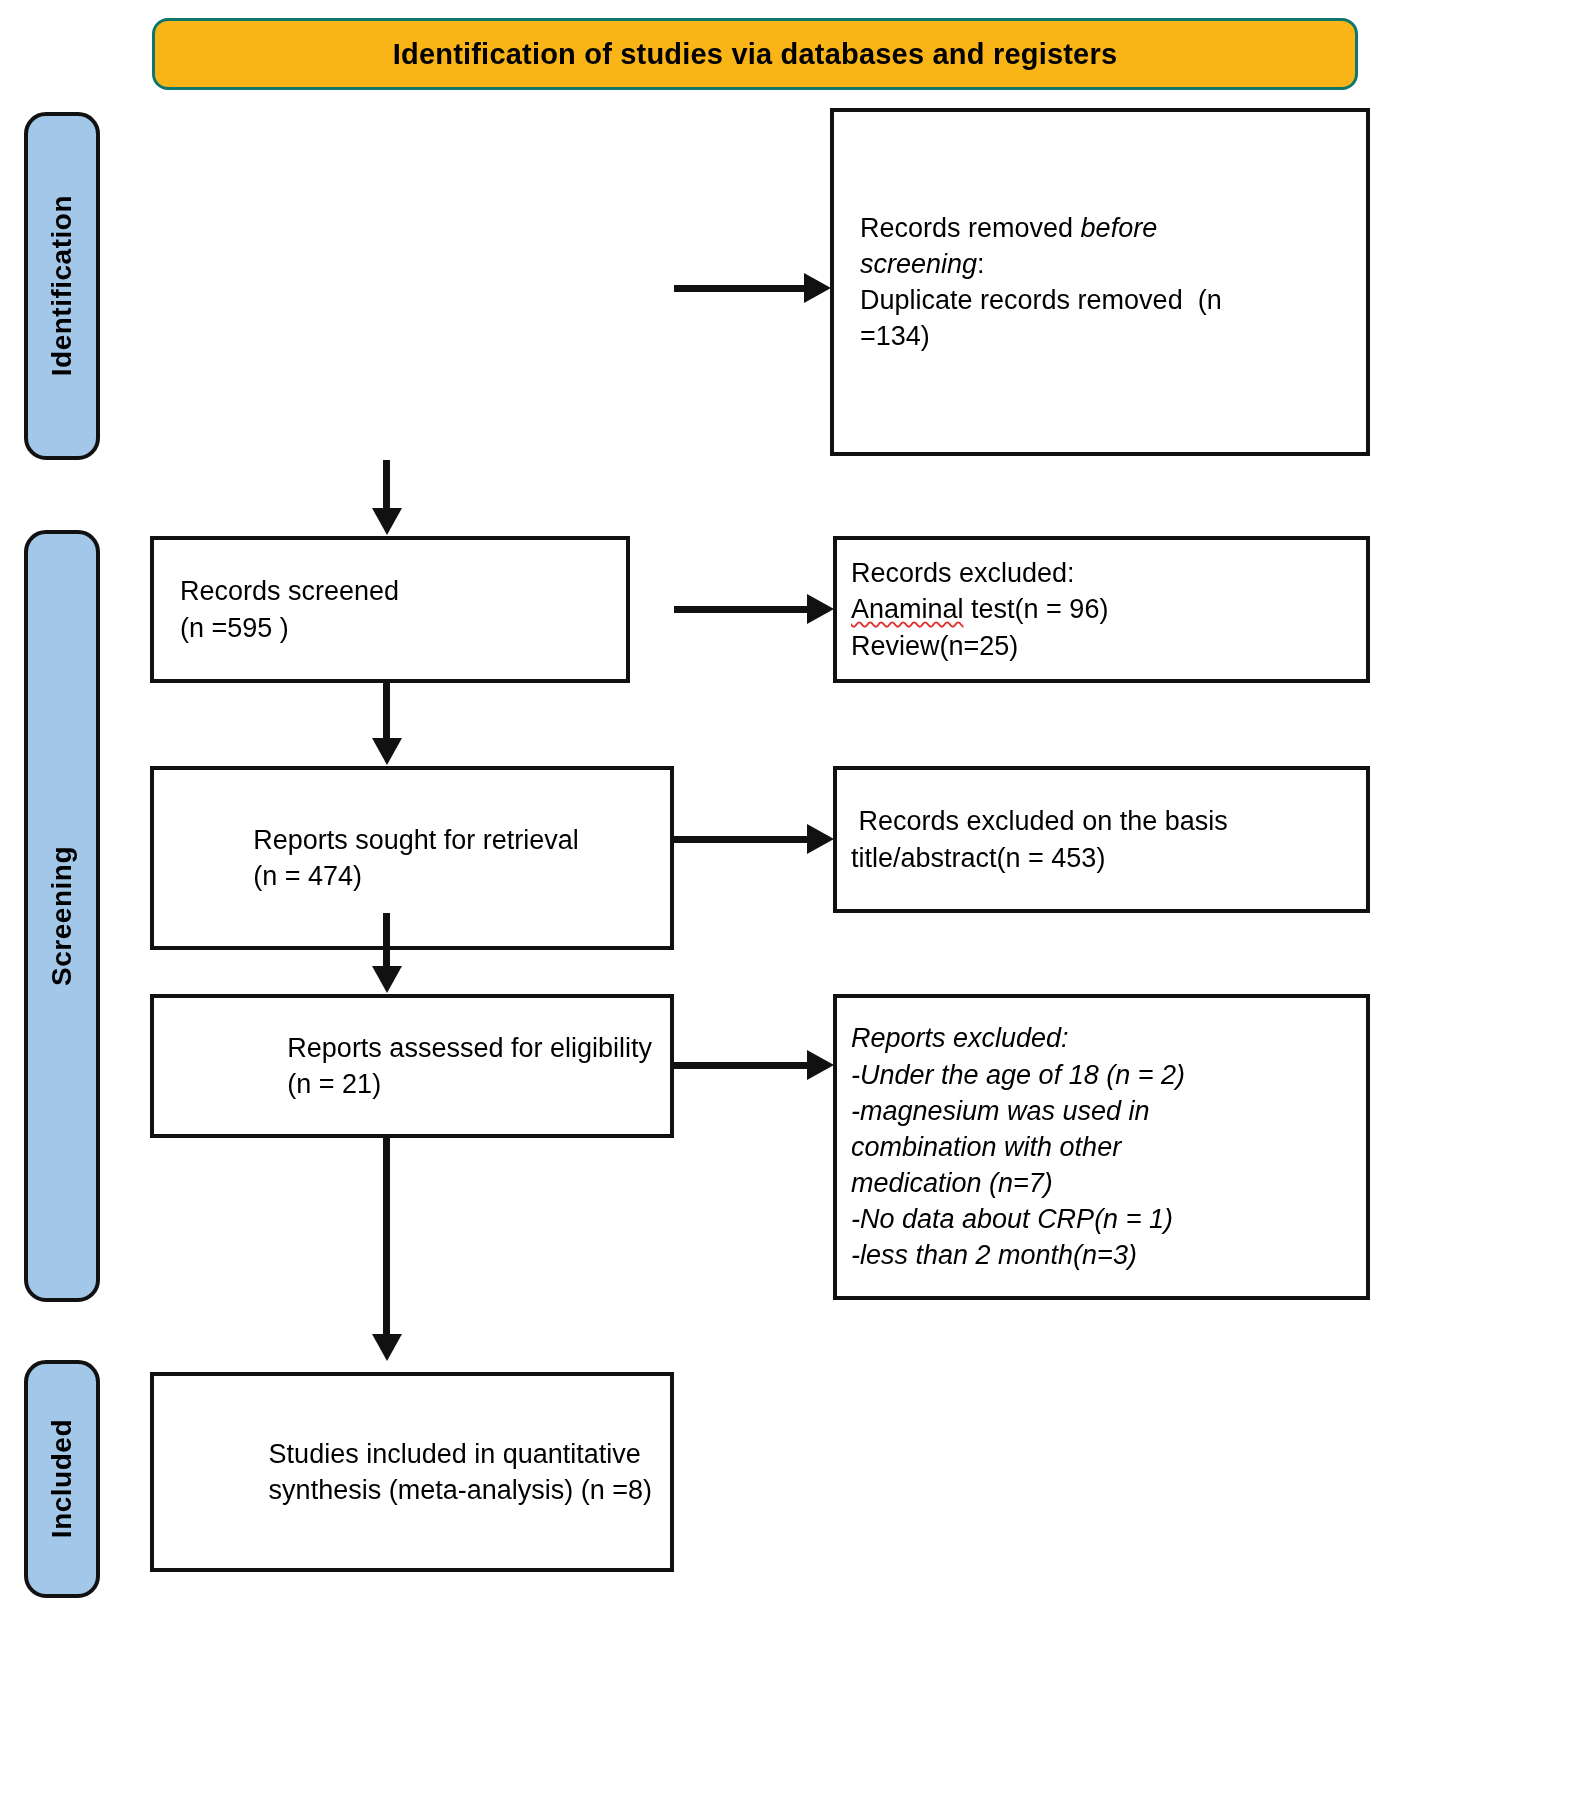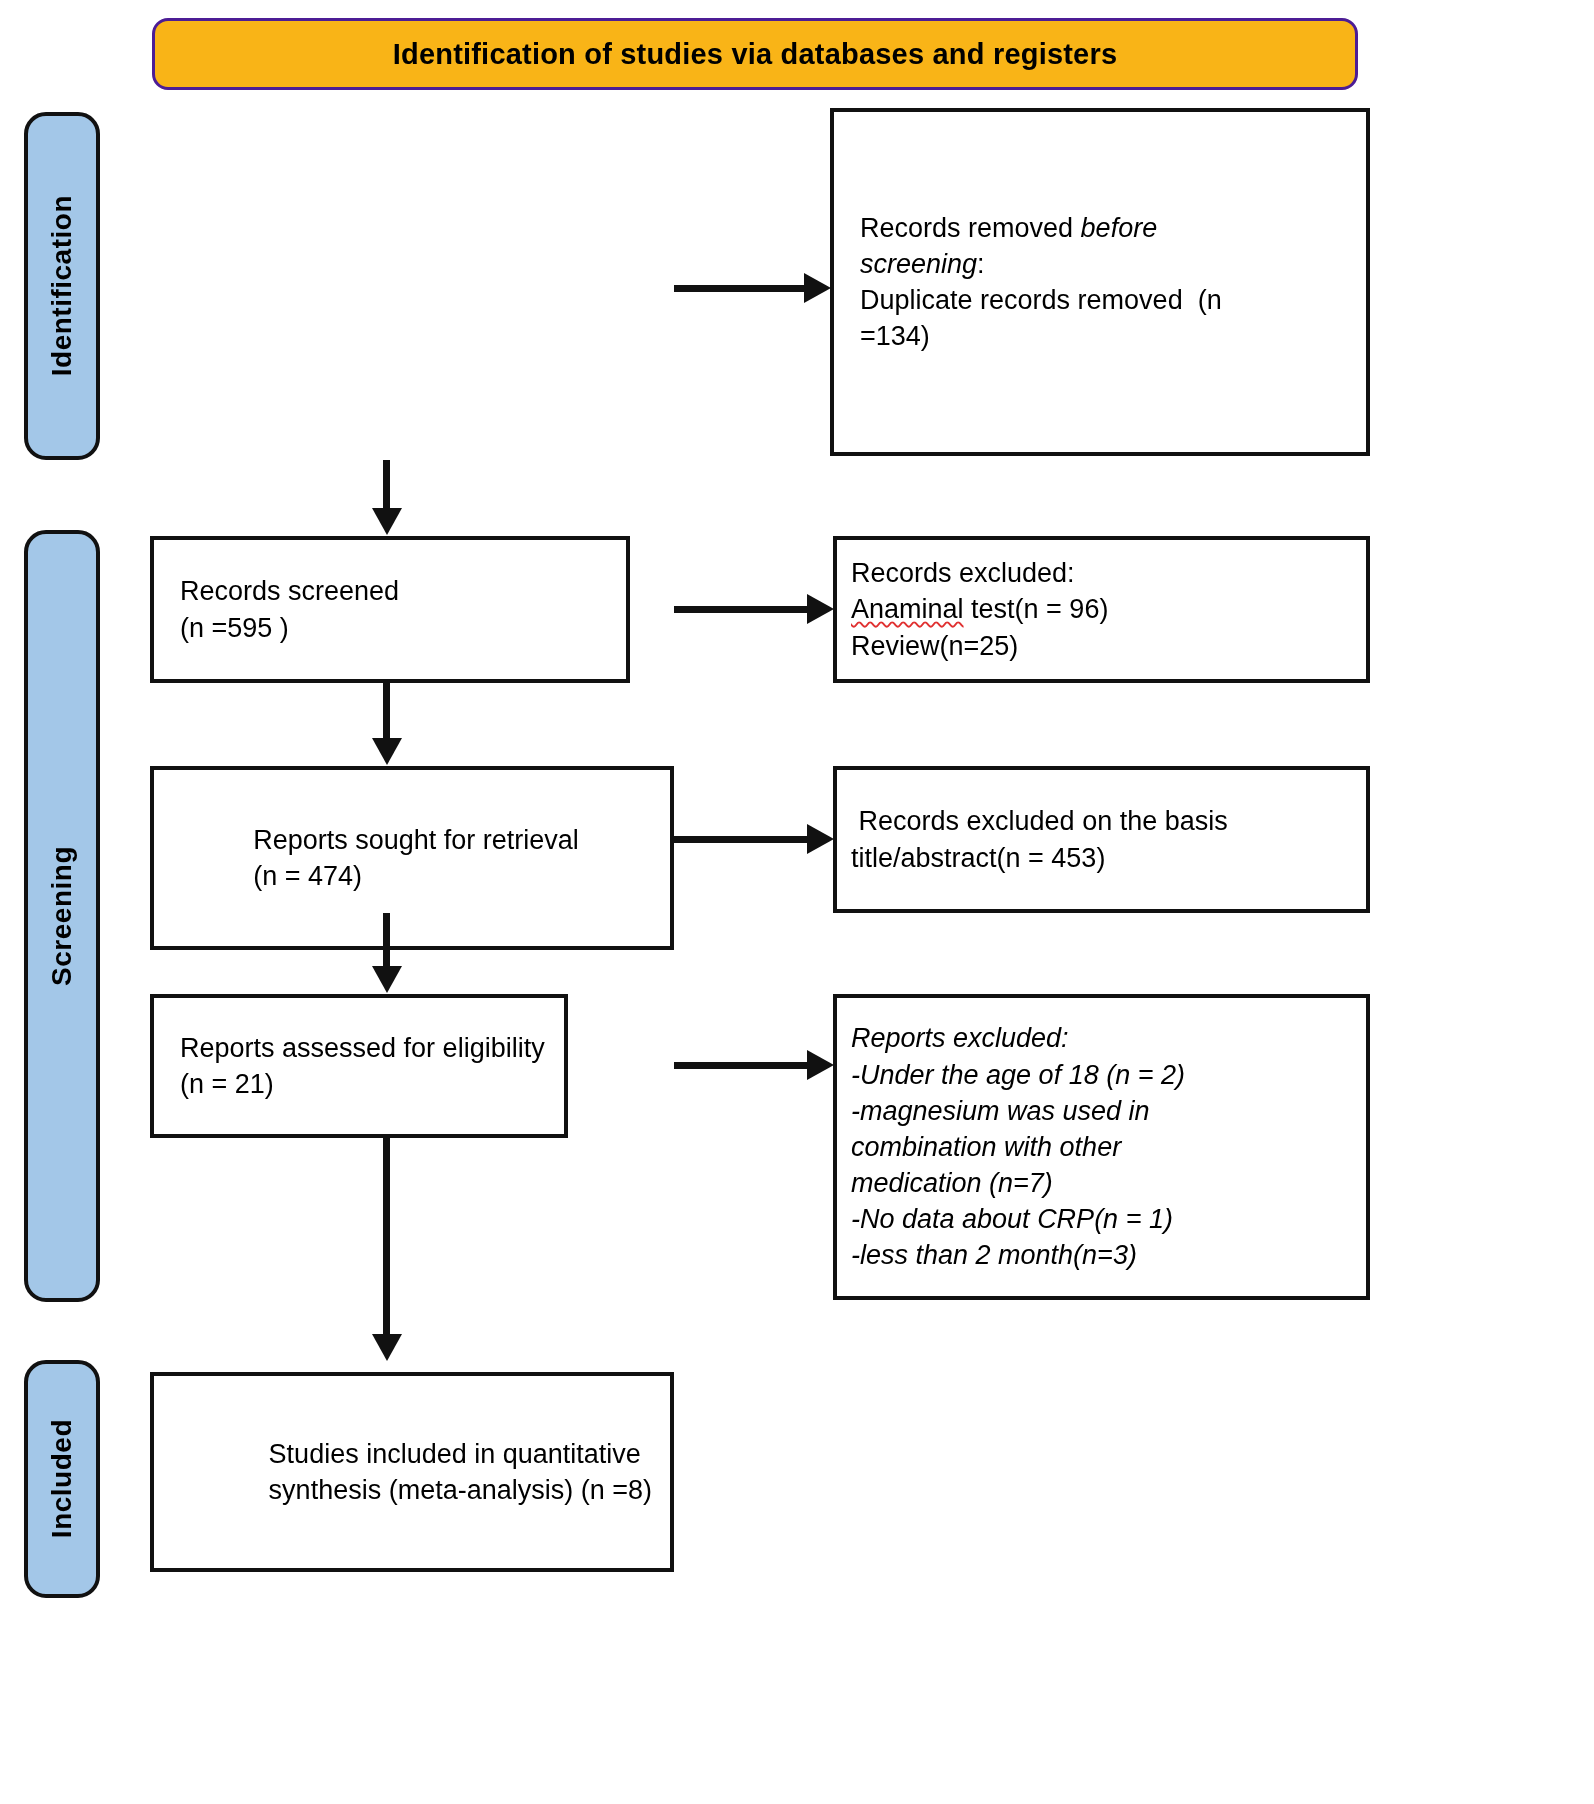--- a/index.html
+++ b/index.html
@@ -18,21 +18,21 @@
   }
 
   
   .banner {
     position: absolute;
     left: 152px;
     top: 18px;
     width: 1206px;
     height: 72px;
     background: #F9B417;
-    border: 3px solid #4c1d95;
+    border: 3px solid #0f766e;
     border-radius: 16px;
     display: flex;
     align-items: center;
     justify-content: center;
   }
   .banner-text {
     font-size: 29px;
     font-weight: bold;
     color: #000000;
     letter-spacing: 0.2px;
@@ -87,21 +87,21 @@
     text-decoration-thickness: 2px;
     text-underline-offset: 3px;
   }
 
   #box-identified      { left: 150px;  top: 112px;  width: 524px; height: 348px; }
   #box-removed         { left: 830px;  top: 108px;  width: 540px; height: 348px; }
   #box-screened        { left: 150px;  top: 536px;  width: 480px; height: 147px; }
   #box-rec-excluded    { left: 833px;  top: 536px;  width: 537px; height: 147px; }
   #box-sought          { left: 150px;  top: 766px;  width: 524px; height: 184px; align-items: center; }
   #box-excl-basis      { left: 833px;  top: 766px;  width: 537px; height: 147px; }
-  #box-assessed        { left: 150px;  top: 994px;  width: 418px; height: 144px; }
+  #box-assessed        { left: 150px;  top: 994px;  width: 524px; height: 144px; align-items: flex-end; }
   #box-rep-excluded    { left: 833px;  top: 994px;  width: 537px; height: 306px; font-style: italic; }
   #box-included        { left: 150px;  top: 1372px; width: 524px; height: 200px; align-items: flex-end; }
 
   
   .arrow-line {
     position: absolute;
     background: #111111;
   }
   .arrow-v { width: 7px; }
   .arrow-h { height: 7px; }

